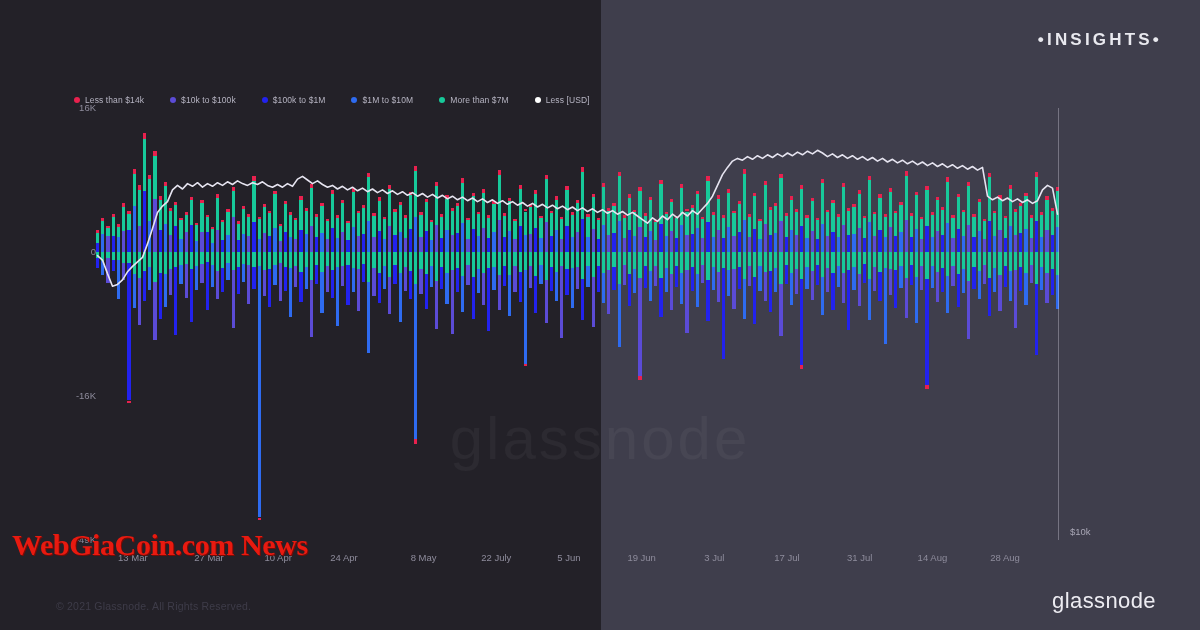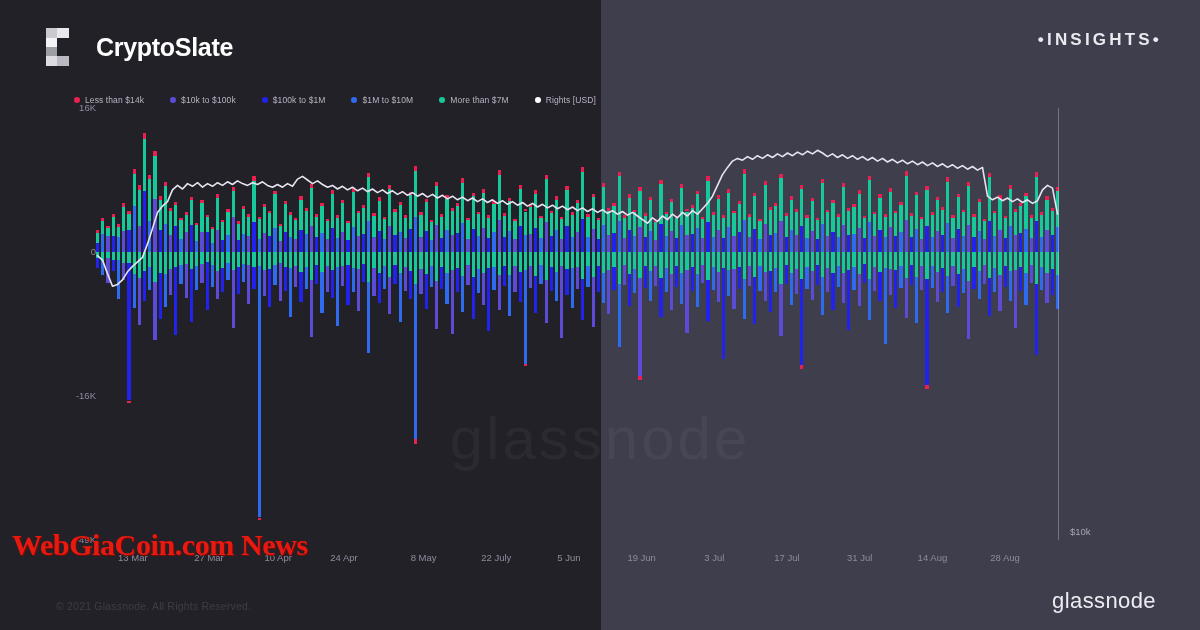--- a/index.html
+++ b/index.html
@@ -1101,38 +1101,25 @@
       <div class="legend-item">
         <span class="legend-dot" style="background: rgb(46, 107, 240);"></span>
         <span class="legend-label">$1M to $10M</span>
       </div>
       <div class="legend-item">
         <span class="legend-dot" style="background: rgb(23, 201, 154);"></span>
         <span class="legend-label">More than $7M</span>
       </div>
       <div class="legend-item">
         <span class="legend-dot" style="background: rgb(255, 255, 255);"></span>
-        <span class="legend-label">Rights [USD]</span>
+        <span class="legend-label">Less [USD]</span>
       </div>
     </div>
 
   <div class="header">
-    <div class="brand">
-      <span class="brand-logo">
-        <svg width="38" height="42" viewBox="0 0 38 42" aria-hidden="true">
-          <rect x="2" y="2" width="11" height="10" fill="#c9c9cf"></rect>
-          <rect x="13" y="2" width="12" height="10" fill="#e9e9ed"></rect>
-          <rect x="2" y="12" width="11" height="9" fill="#f4f4f6"></rect>
-          <rect x="2" y="21" width="11" height="9" fill="#9d9da6"></rect>
-          <rect x="2" y="30" width="11" height="10" fill="#dcdce1"></rect>
-          <rect x="13" y="30" width="12" height="10" fill="#b9b9c1"></rect>
-        </svg>
-      </span>
-      <span class="brand-name">CryptoSlate</span>
-    </div>
     <div class="insights">
       <span>•</span><span>INSIGHTS</span><span>•</span>
     </div>
   </div>
 
   <div class="copyright">© 2021 Glassnode. All Rights Reserved.</div>
   <div class="glassnode-logo">glassnode</div>
 
   <div class="webgiacoin">WebGiaCoin.com News</div>
 

